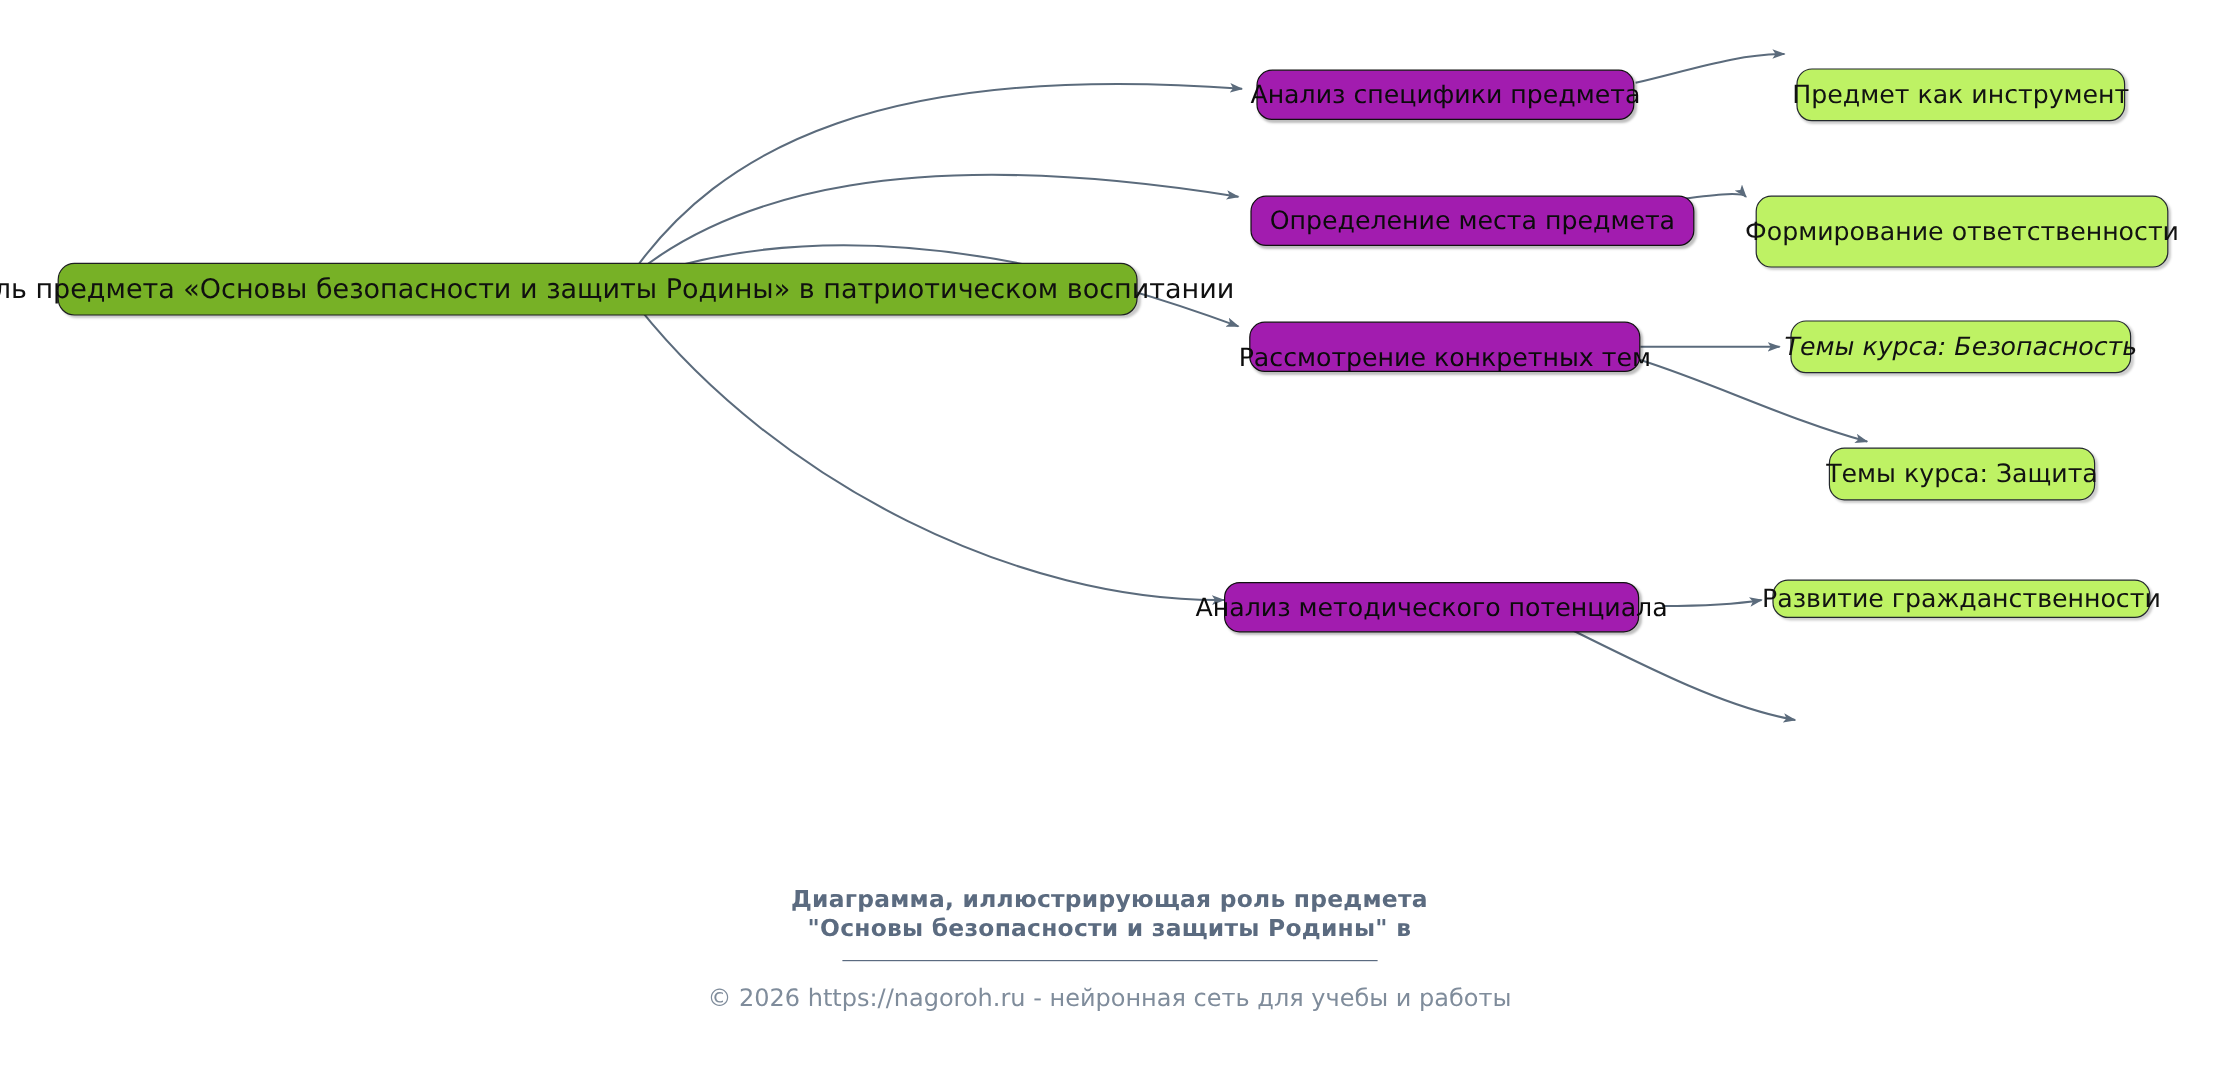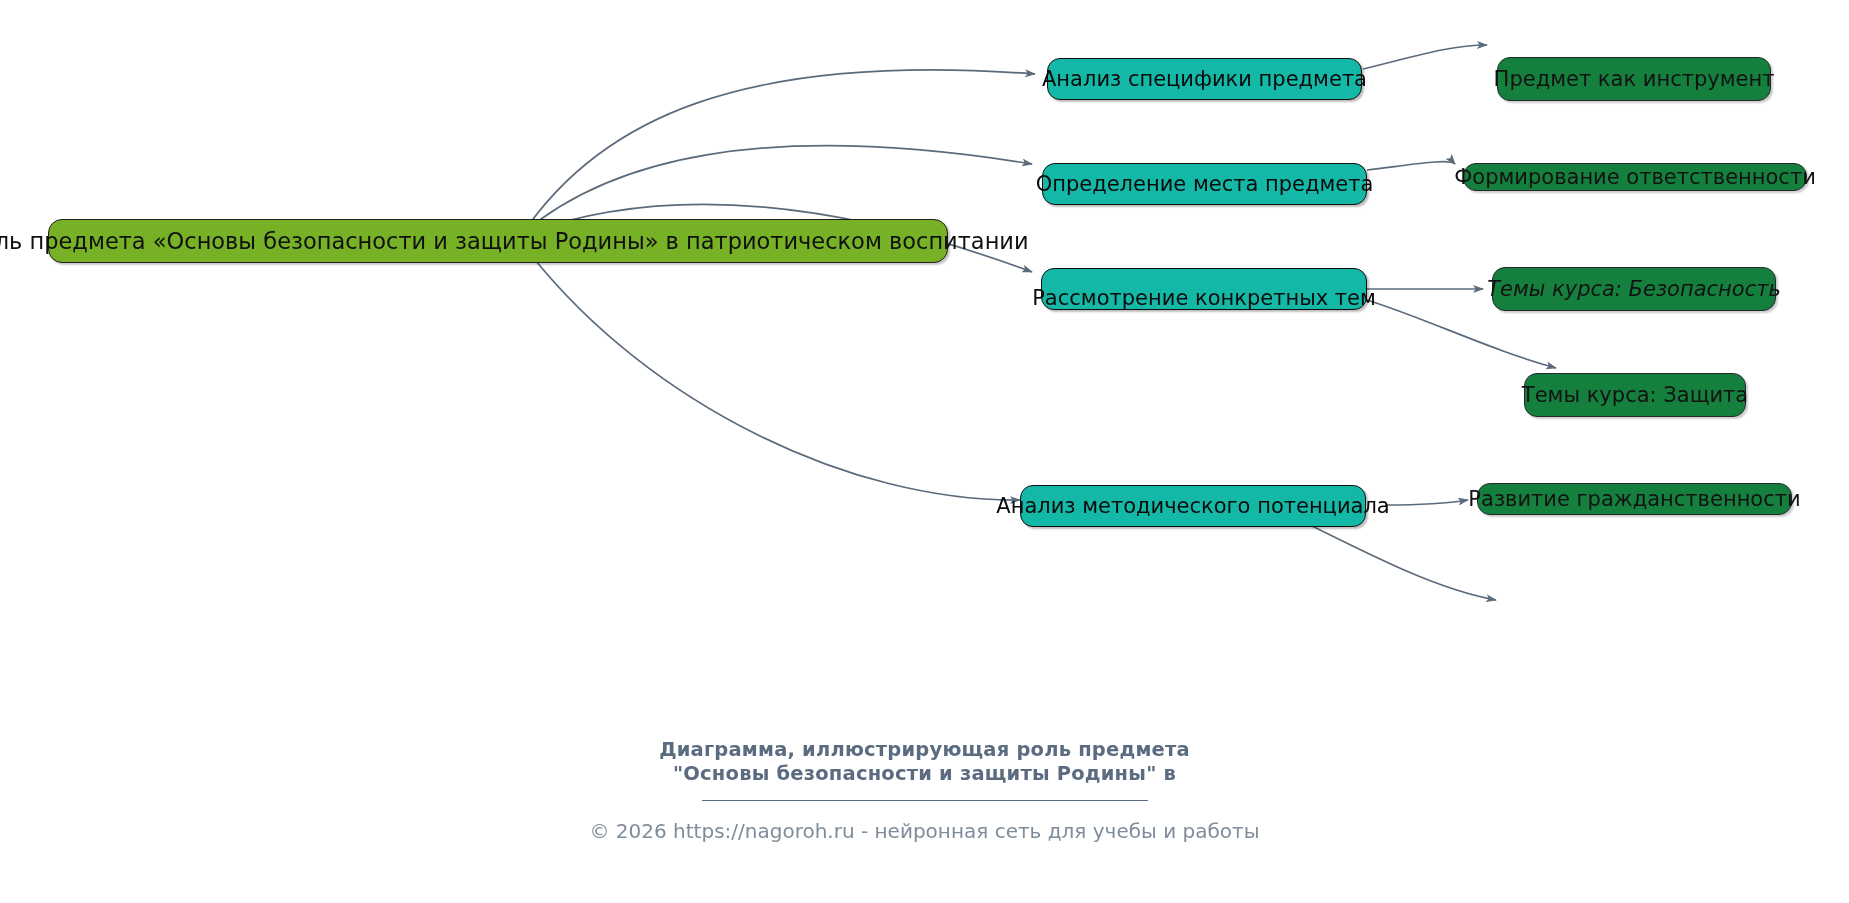--- a/index.html
+++ b/index.html
@@ -54,32 +54,32 @@
     border: 1.6px solid #1d1f20;
     border-radius: 14px;
     color: #101010;
     font-size: 22.5px;
     padding: 0 16px;
     box-shadow: 2px 2px 2px rgba(0,0,0,0.22);
   }
 
   
   .node-branch {
-    background: #14b8a6;
+    background: #a21caf;
     border: 1.8px solid #101010;
     border-radius: 13px;
     color: #0b0b0b;
     font-size: 21px;
     padding: 0 14px;
     box-shadow: 2px 2px 2px rgba(0,0,0,0.26);
   }
 
   
   .node-leaf {
-    background: #15803d;
+    background: #bef264;
     border: 1.7px solid #23282d;
     border-radius: 13px;
     color: #121212;
     font-size: 21px;
     padding: 0 16px;
     box-shadow: 2px 2px 2px rgba(0,0,0,0.2);
   }
 
   
   #caption-block {
@@ -147,37 +147,37 @@
   </svg>
 
   <div class="node node-root" style="left:48px; top:219px; width:900px; height:44px;">
     <span class="node-label">Роль предмета «Основы безопасности и защиты Родины» в патриотическом воспитании</span>
   </div>
 
   <div class="node node-branch" style="left:1047px; top:58px; width:315px; height:42px;">
     <span class="node-label">Анализ специфики предмета</span>
   </div>
 
-  <div class="node node-branch" style="left:1042px; top:163px; width:325px; height:42px;">
+  <div class="node node-branch" style="left:1042px; top:163px; width:370px; height:42px;">
     <span class="node-label">Определение места предмета</span>
   </div>
 
   <div class="node node-branch" style="left:1041px; top:268px; width:326px; height:42px;align-items:flex-end;">
     <span class="node-label">Рассмотрение конкретных тем</span>
   </div>
 
   <div class="node node-branch" style="left:1020px; top:485px; width:346px; height:42px;">
     <span class="node-label">Анализ методического потенциала</span>
   </div>
 
   <div class="node node-leaf" style="left:1497px; top:57px; width:274px; height:44px;">
     <span class="node-label">Предмет как инструмент</span>
   </div>
 
-  <div class="node node-leaf" style="left:1463px; top:163px; width:344px; height:28px;">
+  <div class="node node-leaf" style="left:1463px; top:163px; width:344px; height:60px;">
     <span class="node-label">Формирование ответственности</span>
   </div>
 
   <div class="node node-leaf" style="left:1492px; top:267px; width:284px; height:44px;font-style:italic;">
     <span class="node-label">Темы курса: Безопасность</span>
   </div>
 
   <div class="node node-leaf" style="left:1524px; top:373px; width:222px; height:44px;">
     <span class="node-label">Темы курса: Защита</span>
   </div>

